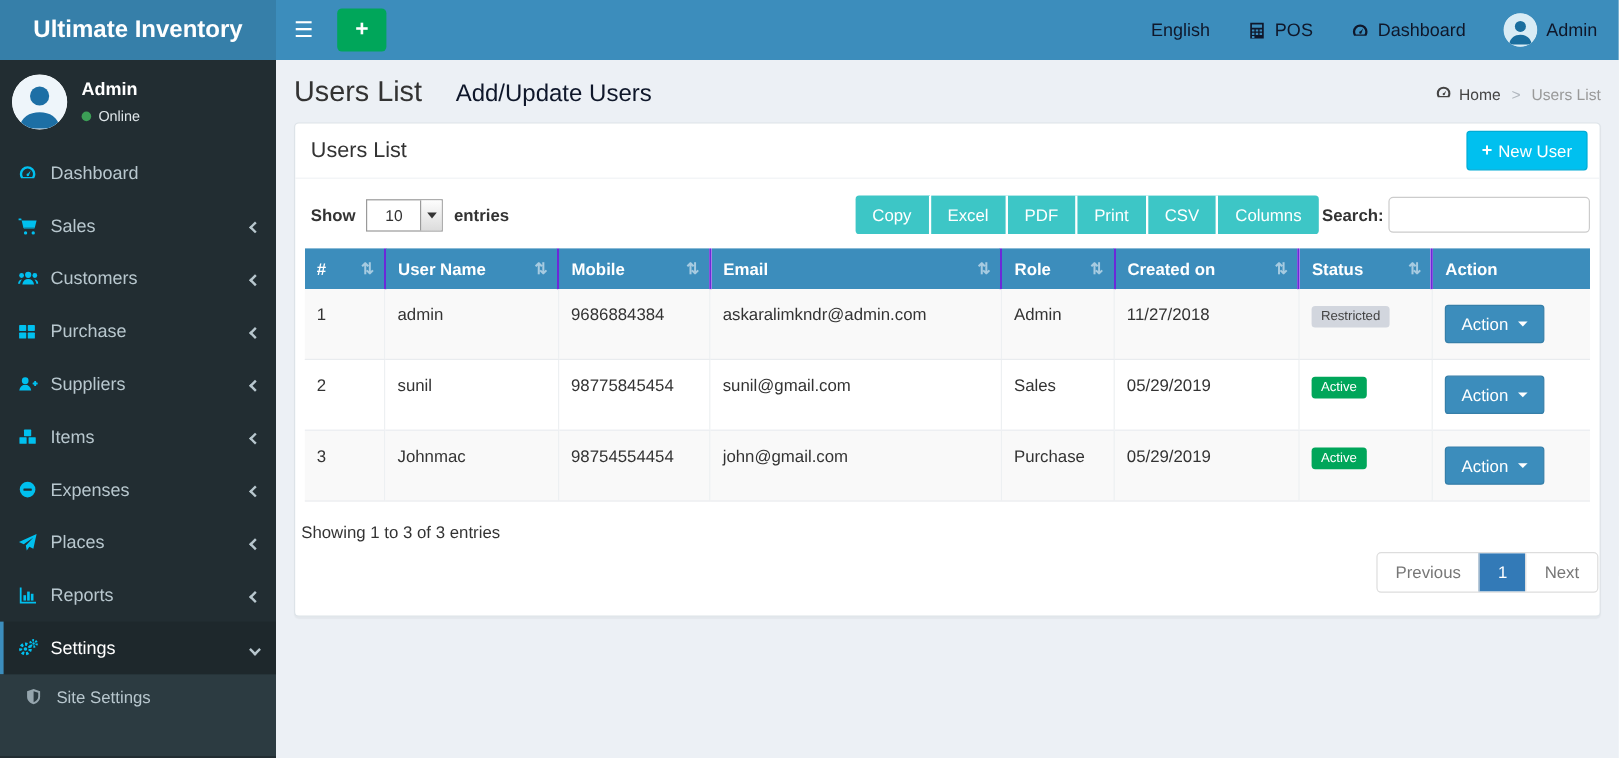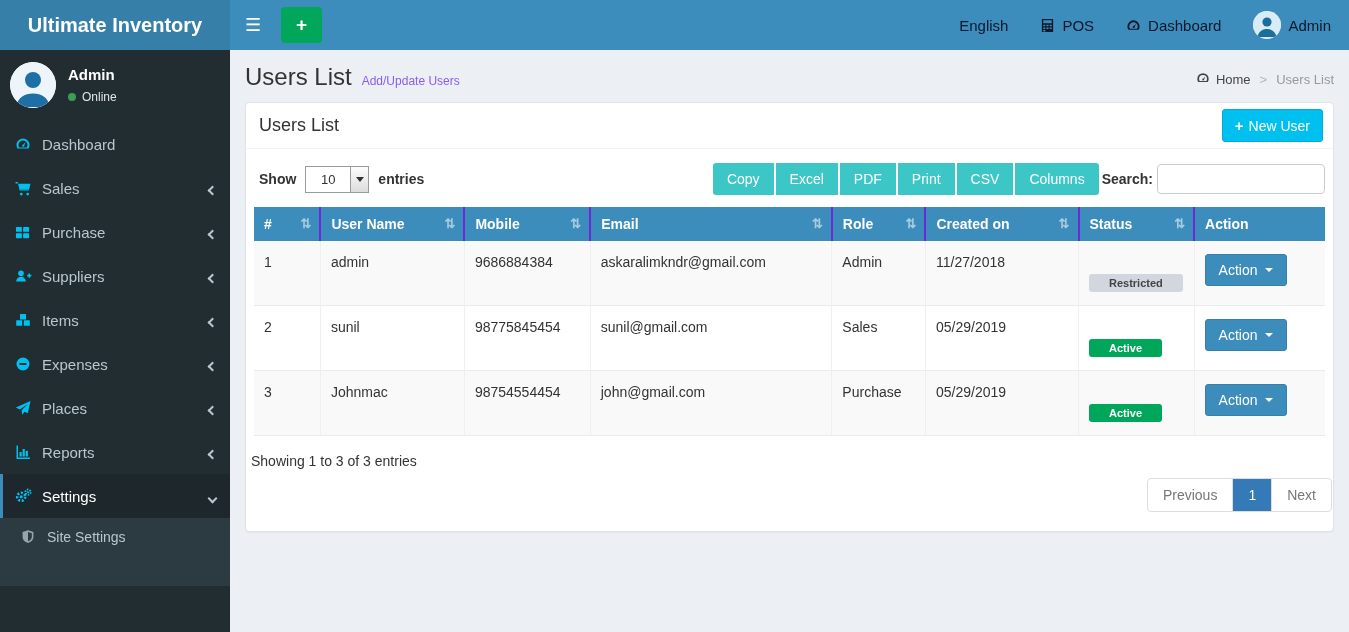--- a/index.html
+++ b/index.html
@@ -39,21 +39,21 @@
   .chevron-down { display:inline-block; width:7px; height:7px; border:solid currentColor; border-width:0 2px 2px 0;
                   transform:rotate(45deg); margin-top:-4px; }
   .submenu { list-style:none; background:#2c3b41; padding:3px 0; }
   .submenu-item { display:flex; align-items:center; height:31px; padding:0 15px 0 21px; color:#b8c7ce; font-size:14px; cursor:pointer; }
   .submenu-item .mi-icon { width:26px; color:#95a5ad; display:flex; align-items:center; flex:none; }
 
   
   .content { position:absolute; top:50px; left:230px; width:1119px; height:430px; background:#ecf0f5; }
   .content-header { display:flex; align-items:baseline; padding:13px 15px 11px; }
   .page-title { font-size:24px; font-weight:normal; color:#333; }
-  .page-subtitle { font-size:12px; color:#8b5cf6; margin-left:10px; }
+  .page-subtitle { font-size:20px; color:#0f172a; margin-left:28px; }
   .breadcrumb { margin-left:auto; font-size:13px; display:flex; align-items:center; gap:9px; }
   .bc-home { color:#444; display:flex; align-items:center; gap:6px; cursor:pointer; }
   .bc-sep { color:#b0b6bd; }
   .bc-current { color:#999; }
 
   .panel { margin:0 15px; background:#fff; border:1px solid #dde3e8; border-radius:4px;
            box-shadow:0 1px 1px rgba(0,0,0,.04); }
   .panel-heading { display:flex; align-items:center; height:46px; padding:4px 10px; border-bottom:1px solid #f1f3f5; }
   .panel-title { font-size:18px; color:#333; padding-left:3px; }
   .new-user-btn { margin-left:auto; background:#00c0ef; border:1px solid #00acd6; color:#fff; font-size:14px;
@@ -81,21 +81,21 @@
   .table-wrap { padding:0 8px; }
   table { width:100%; border-collapse:collapse; font-size:14px; }
   thead th { background:#3c8dbc; color:#fff; font-weight:bold; text-align:left; padding:9px 10px; position:relative; }
   thead th + th { border-left:2px solid #6d28d9; }
   .sort-ic { position:absolute; right:8px; top:9px; color:rgba(255,255,255,.55); font-size:13px; }
   tbody td { padding:13px 10px; height:51px; vertical-align:top; border-bottom:1px solid #e9ecef; }
   tbody td + td { border-left:1px solid #edf0f2; }
   tbody tr:nth-child(odd) { background:#f9f9f9; }
   tbody tr:nth-child(even) { background:#fff; }
 
-  .status-badge { display:inline-block; padding:3px 20px; font-size:11px; font-weight:bold; border-radius:3px;margin-top:20px; }
+  .status-badge { display:inline-block; padding:3px 8px; font-size:11px; font-weight:normal; border-radius:3px; }
   .badge-restricted { background:#d2d6de; color:#444; }
   .badge-active { background:#00a65a; color:#fff; }
 
   .action-btn { background:#3c8dbc; border:1px solid #367fa9; color:#fff; font-size:14px; font-family:inherit;
                 padding:7px 13px; border-radius:3px; display:inline-flex; align-items:center; gap:8px; cursor:pointer; }
   .caret { width:0; height:0; border-left:4px solid transparent; border-right:4px solid transparent;
            border-top:4px solid #fff; }
 
   .table-footer { padding:17px 1px 19px; }
   .df-info { font-size:14px; color:#333; padding-left:4px; }
@@ -176,20 +176,34 @@
       </span>
       <span>Dashboard</span>
     </li>
     <li class="menu-item">
       <span class="mi-icon">
         <svg width="16" height="16" viewBox="0 0 16 16" fill="currentColor">
             <path d="M0.5 2h2.2l.4 1.8h12.4l-1.6 6.4H4.6L3 3.5H.5zM5 10.7h8.6l.3-1H5.2zm1.3 2a1.4 1.4 0 1 0 0 2.8 1.4 1.4 0 0 0 0-2.8zm6.4 0a1.4 1.4 0 1 0 0 2.8 1.4 1.4 0 0 0 0-2.8z"></path>
           </svg>
       </span>
       <span>Sales</span>
+      <span class="chev"><span class="chevron-left"></span></span>
+    </li>
+    <li class="menu-item">
+      <span class="mi-icon">
+        <svg width="17" height="16" viewBox="0 0 17 16" fill="currentColor">
+            <circle cx="8.5" cy="5" r="2.6"></circle>
+            <path d="M3.6 13c.5-3 2.5-4.4 4.9-4.4S12.9 10 13.4 13z"></path>
+            <circle cx="3" cy="5.6" r="2"></circle>
+            <path d="M0 12.4c.4-2.3 1.6-3.3 3.3-3.4-.9 1-1.4 2.1-1.6 3.4z"></path>
+            <circle cx="14" cy="5.6" r="2"></circle>
+            <path d="M17 12.4c-.4-2.3-1.6-3.3-3.3-3.4.9 1 1.4 2.1 1.6 3.4z"></path>
+          </svg>
+      </span>
+      <span>Customers</span>
       <span class="chev"><span class="chevron-left"></span></span>
     </li>
     <li class="menu-item">
       <span class="mi-icon">
         <svg width="15" height="15" viewBox="0 0 16 16" fill="currentColor">
             <rect x="1" y="2" width="6.3" height="5.3" rx="0.6"></rect>
             <rect x="8.7" y="2" width="6.3" height="5.3" rx="0.6"></rect>
             <rect x="1" y="8.7" width="6.3" height="5.3" rx="0.6"></rect>
             <rect x="8.7" y="8.7" width="6.3" height="5.3" rx="0.6"></rect>
           </svg>
@@ -356,21 +370,21 @@
             <th><span>Created on</span><span class="sort-ic">⇅</span></th>
             <th><span>Status</span><span class="sort-ic">⇅</span></th>
             <th><span>Action</span></th>
           </tr>
         </thead>
         <tbody>
           <tr>
             <td>1</td>
             <td>admin</td>
             <td>9686884384</td>
-            <td>askaralimkndr@gmail.com</td>
+            <td>askaralimkndr@admin.com</td>
             <td>Admin</td>
             <td>11/27/2018</td>
             <td><span class="status-badge badge-restricted">Restricted</span></td>
             <td><button class="action-btn">
                   <span>Action</span>
                   <span class="caret"></span>
                 </button></td>
           </tr>
           <tr>
             <td>2</td>

